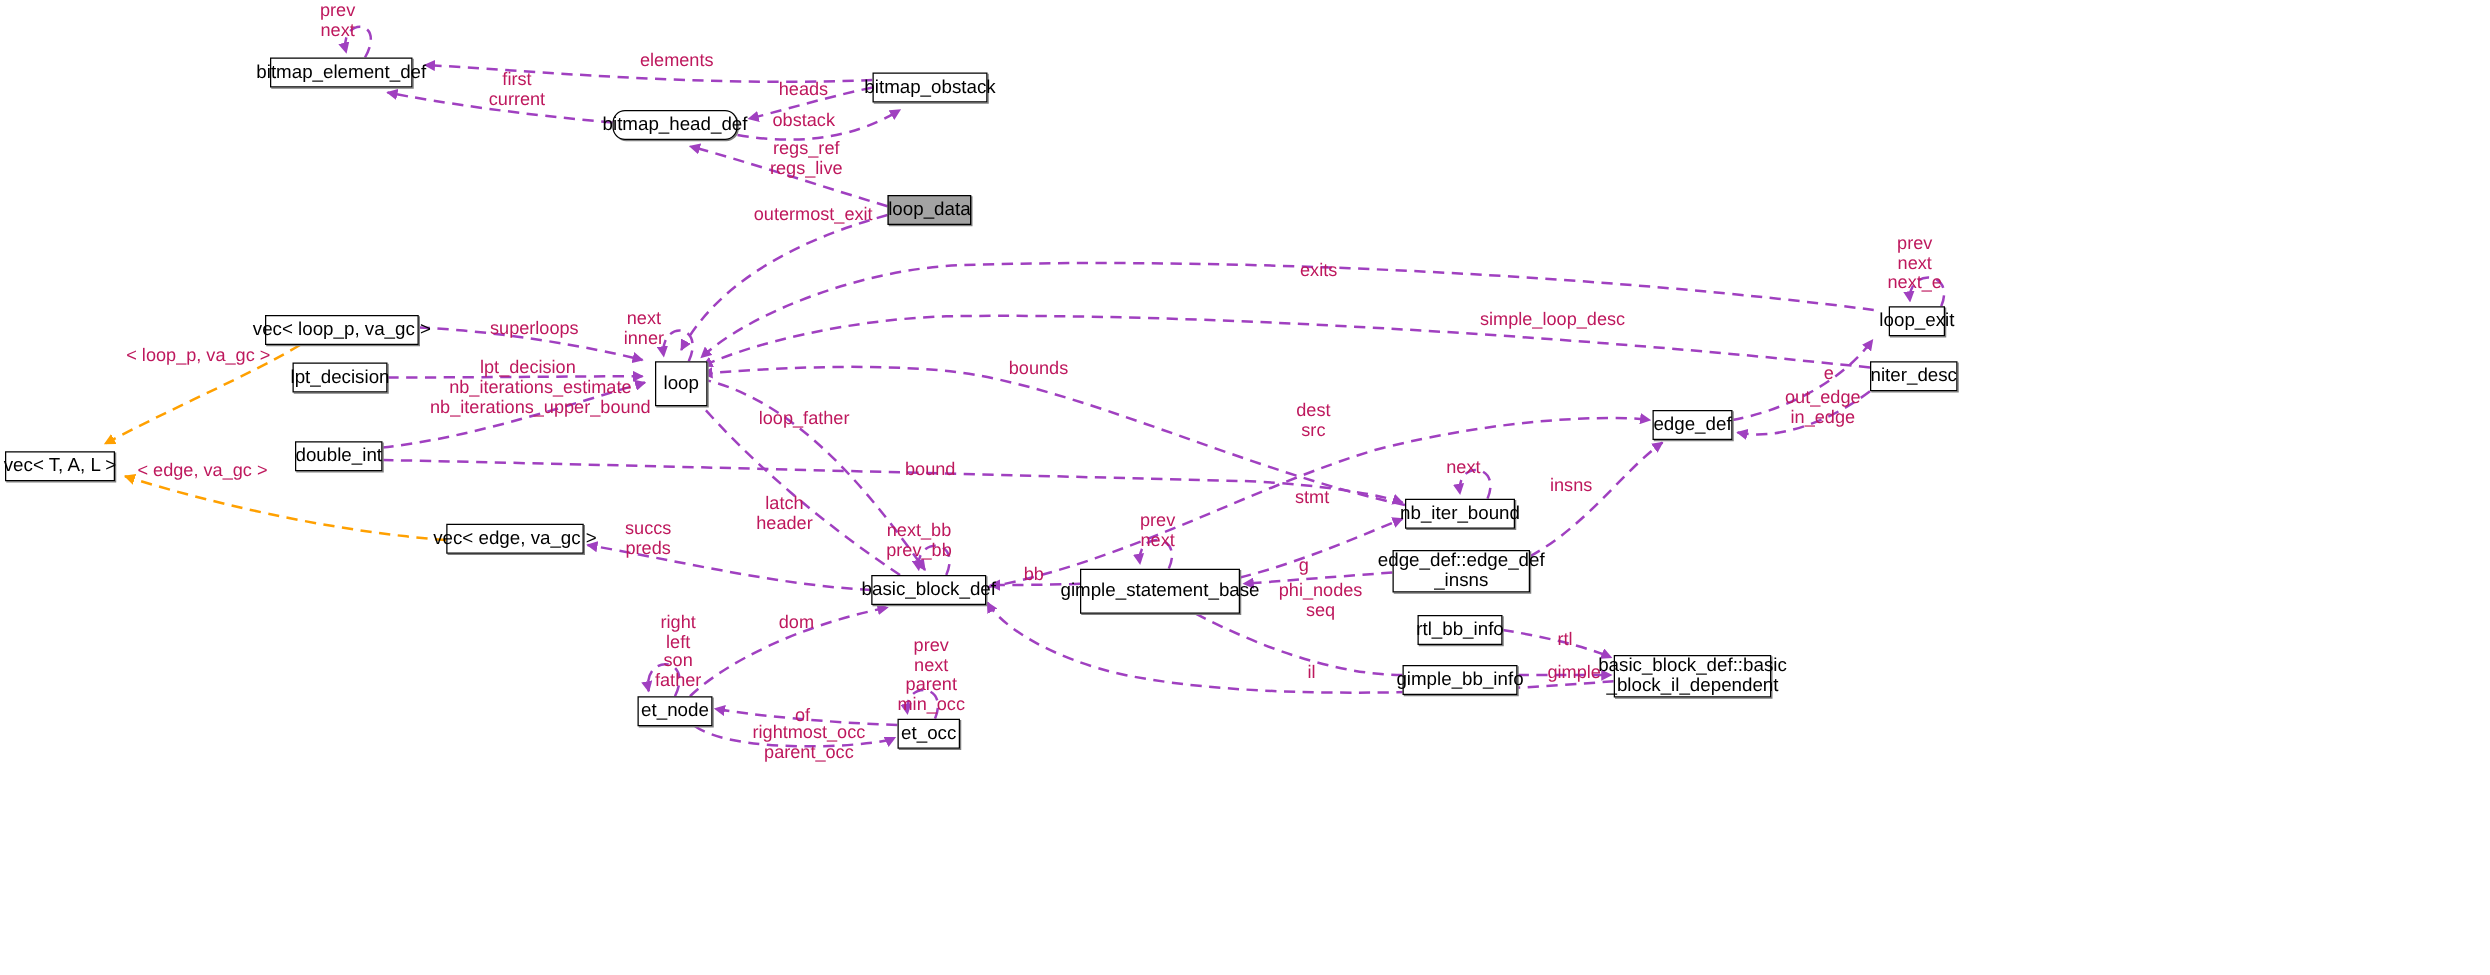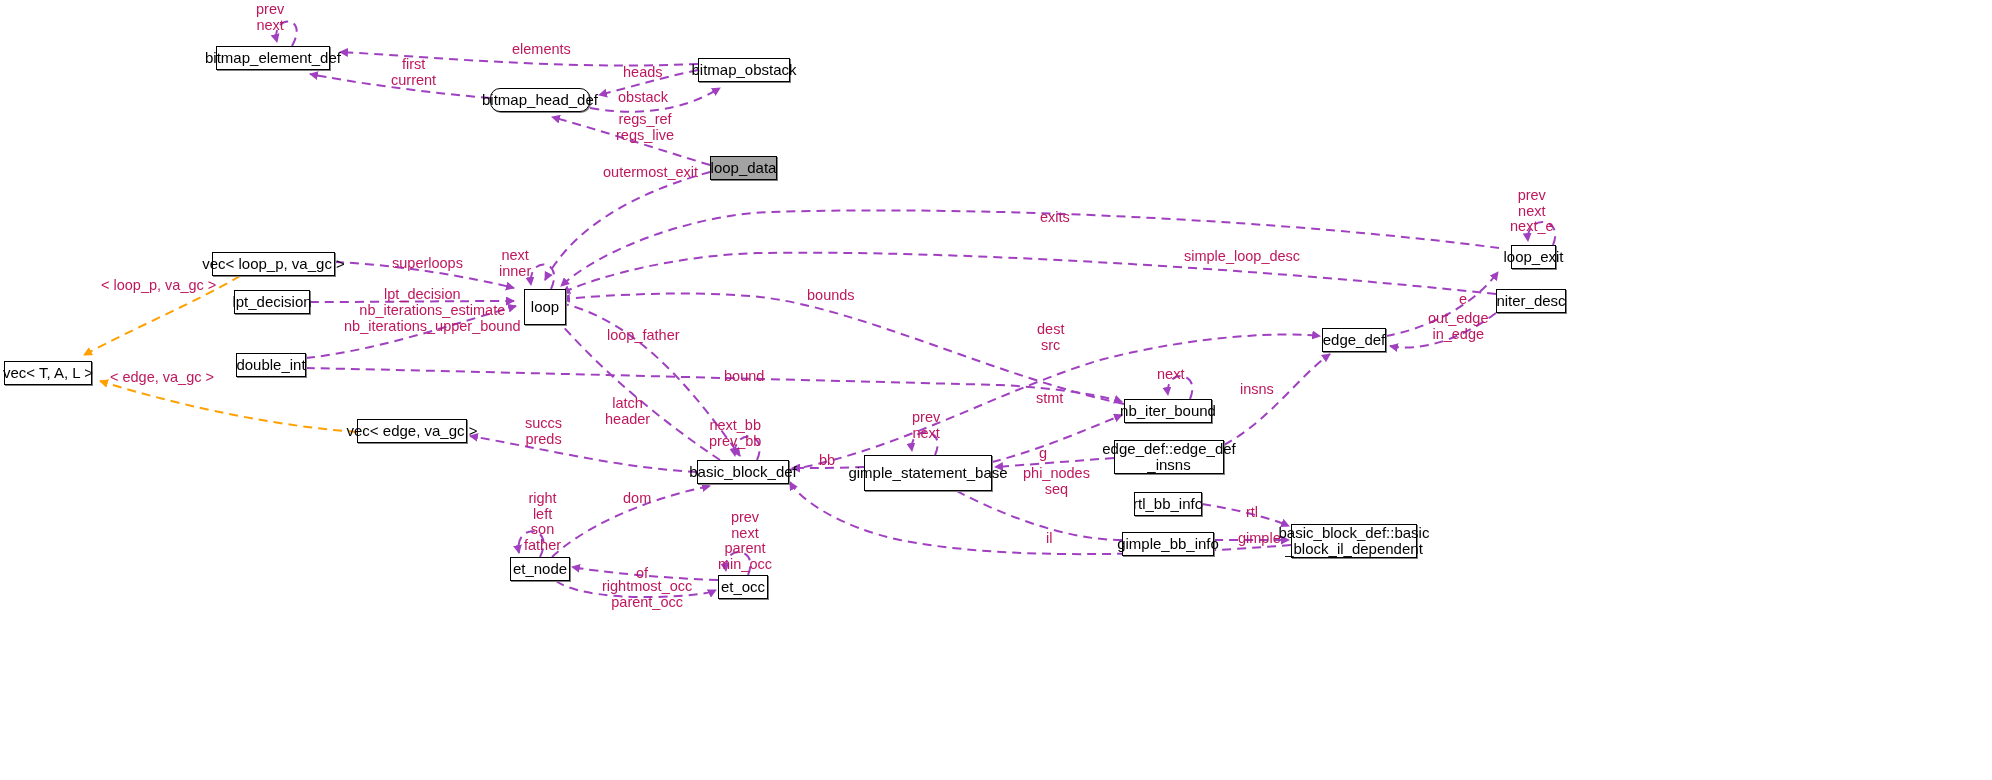--- a/index.html
+++ b/index.html
@@ -206,21 +206,21 @@
   <div class="elabel" style="left:1157px;top:367px;">next</div>
   <div class="elabel" style="left:1240px;top:382px;text-align:right;">insns</div>
   <div class="elabel" style="left:110px;top:370px;">&lt; edge, va_gc &gt;</div>
   <div class="elabel" style="left:605px;top:396px;">latch
 header</div>
   <div class="elabel" style="left:912px;top:410px;">prev
 next</div>
   <div class="elabel" style="left:1036px;top:391px;">stmt</div>
   <div class="elabel" style="left:709px;top:418px;">next_bb
 prev_bb</div>
-  <div class="elabel" style="left:525px;top:416px;">succs
+  <div class="elabel" style="left:500px;top:416px;">succs
 preds</div>
   <div class="elabel" style="left:819px;top:453px;">bb</div>
   <div class="elabel" style="left:1039px;top:446px;">g</div>
   <div class="elabel" style="left:1023px;top:466px;">phi_nodes
 seq</div>
   <div class="elabel" style="left:1246px;top:505px;">rtl</div>
   <div class="elabel" style="left:524px;top:491px;">right
 left
 son
 father</div>

